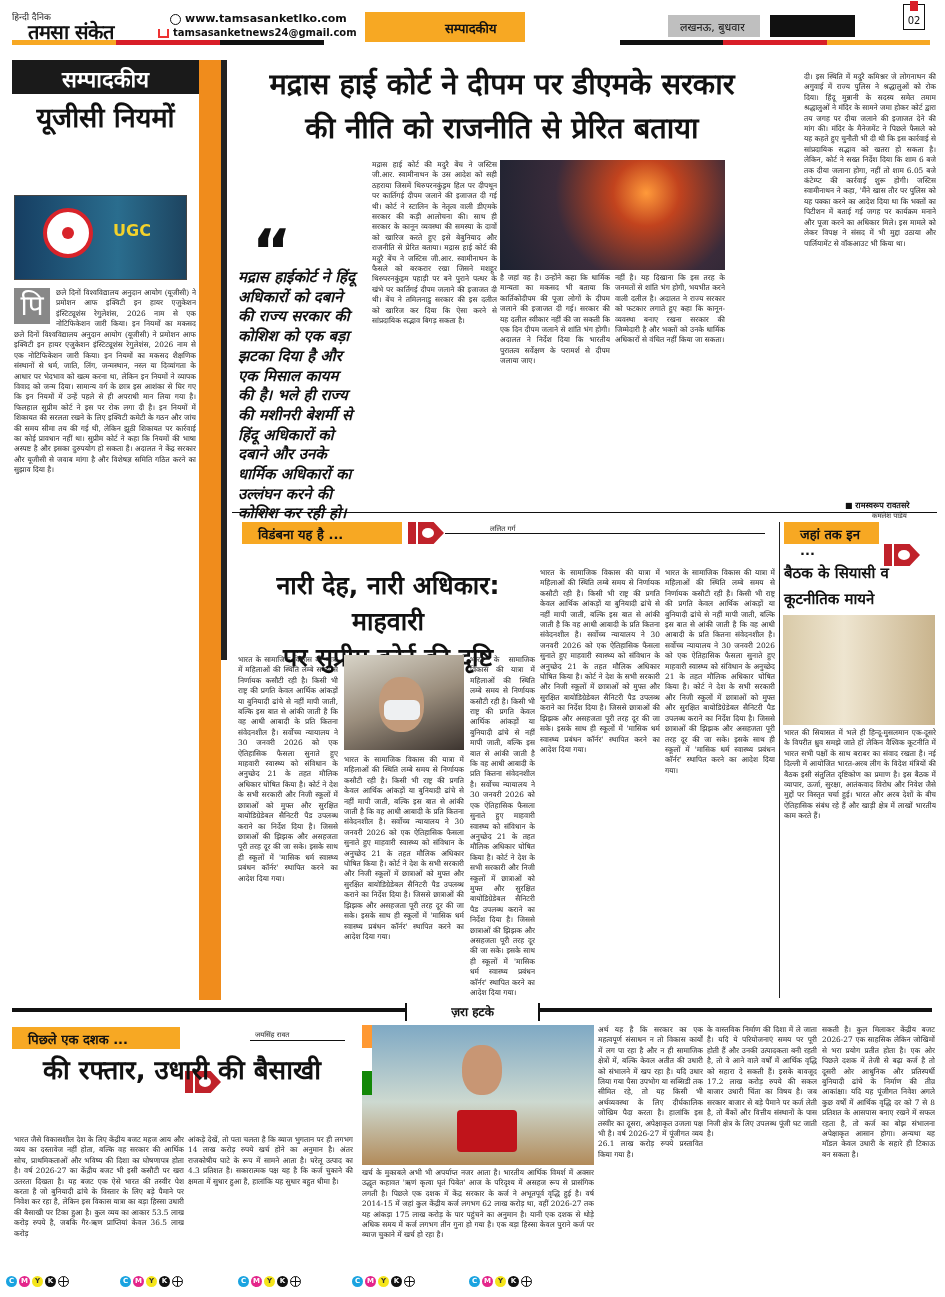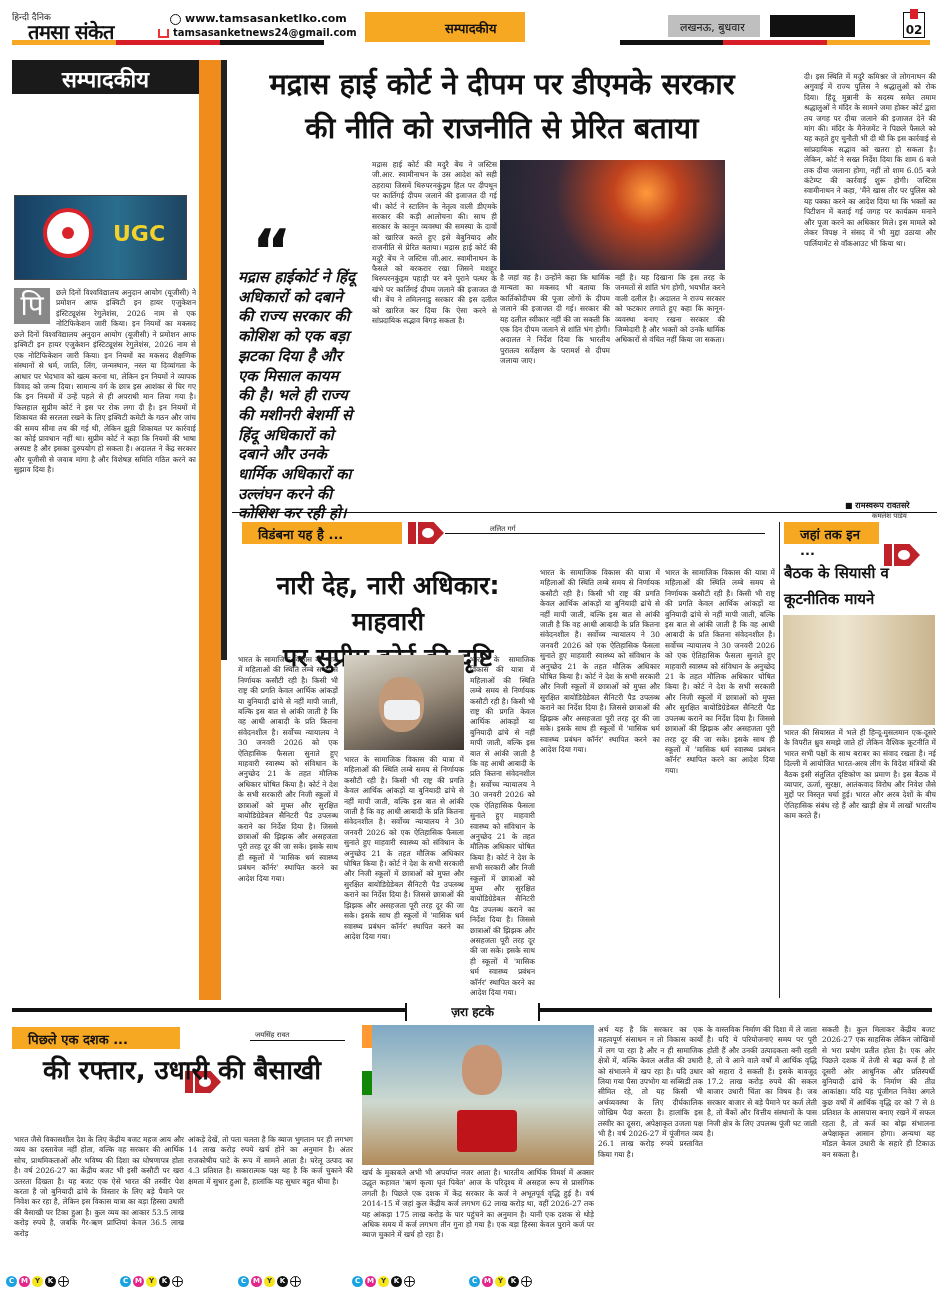--- a/index.html
+++ b/index.html
@@ -7,36 +7,36 @@
 .abs{position:absolute}
 .hdr-brand-small{left:12px;top:10px;font-size:9px;color:#222}
 .hdr-brand{left:28px;top:18px;font-size:20px;font-weight:bold;color:#111;letter-spacing:-0.5px}
 .hdr-web{left:170px;top:12px;font-size:11px;font-weight:bold;color:#111}
 .hdr-mail{left:158px;top:27px;font-size:10px;font-weight:bold;color:#111}
 .mail-icon{display:inline-block;width:11px;height:9px;border:2px solid #e33;border-top:none;margin-right:4px;vertical-align:middle;position:relative}
 .globe-icon{display:inline-block;width:11px;height:11px;border:1.5px solid #111;border-radius:50%;margin-right:4px;vertical-align:middle}
 .hdr-section{left:365px;top:12px;width:160px;height:30px;background:#f7a823;font-size:13px;text-align:left;padding:7px 0 0 80px;font-weight:bold}
 .hdr-city{left:668px;top:15px;width:92px;height:22px;background:#bfbfbf;font-size:11px;padding:4px 0 0 12px;color:#111}
 .hdr-date{left:770px;top:15px;width:85px;height:22px;background:#111;color:#fff;font-size:11px;padding:20px 0 0 6px}
-.hdr-page{left:903px;top:12px;width:22px;height:26px;border:1.5px solid #111;font-size:12px;text-align:center;padding-top:10px;font-weight:bold}
+.hdr-page{left:903px;top:4px;width:22px;height:26px;border:1.5px solid #111;font-size:10px;text-align:center;padding-top:10px;font-weight:normal}
 .hdr-page::before{content:"";position:absolute;top:-4px;left:6px;width:8px;height:10px;background:#d81e28}
 .bar{top:40px;height:5px}
 .cmyk-row{top:1276px;display:flex;gap:2px}
 .cmyk{width:11px;height:11px;border-radius:50%;font-size:7px;color:#fff;text-align:center;line-height:11px;font-weight:bold}
 .reg{width:11px;height:11px;border:1px solid #111;border-radius:50%;position:relative}
 .reg::before{content:"";position:absolute;left:4px;top:0;width:1px;height:9px;background:#111}
 .reg::after{content:"";position:absolute;top:4px;left:0;height:1px;width:9px;background:#111}
 .edit-label{left:12px;top:60px;width:187px;height:34px;background:#1a1a1a;color:#fff;font-size:22px;font-weight:bold;text-align:center;padding-top:3px}
 .side-orange{left:199px;top:60px;width:22px;height:940px;background:#f08c1c}
 .side-dark{left:221px;top:60px;width:6px;height:600px;background:#222}
 .edit-title{left:12px;top:100px;width:187px;font-size:27px;font-weight:bold;text-align:center;line-height:36px}
 .ugc-img{left:14px;top:195px;width:173px;height:85px;background:linear-gradient(90deg,#163e62,#2a6d8e 60%,#1d4460);border:1px solid #444}
 .ugc-wheel{position:absolute;left:28px;top:12px;width:50px;height:50px;border-radius:50%;border:4px solid #d8232a;background:#fff}
 .ugc-wheel::after{content:"";position:absolute;left:15px;top:15px;width:12px;height:12px;border-radius:50%;background:#d8232a}
-.ugc-text{position:absolute;left:98px;top:25px;font-size:22px;font-weight:bold;color:#f4d22a}
+.ugc-text{position:absolute;left:98px;top:25px;font-size:16px;font-weight:bold;color:#f4d22a}
 .dropcap{left:14px;top:288px;width:36px;height:36px;background:#888;color:#fff;font-size:28px;text-align:center;line-height:36px}
 .body-text{font-size:7.4px;line-height:10.4px;color:#222;text-align:justify;overflow:hidden;font-family:"DejaVu Serif",serif}
 .main-headline{left:232px;top:62px;width:540px;font-size:29px;font-weight:bold;line-height:44px;text-align:center}
 .quote-mark{left:252px;top:226px;font-size:60px;font-weight:bold;line-height:50px}
 .quote-text{left:238px;top:268px;width:120px;font-size:15px;font-weight:bold;font-style:italic;line-height:19.7px}
 .fire-img{left:500px;top:160px;width:225px;height:110px;background:radial-gradient(circle at 65% 30%,#ff9a3a 0%,#c2431e 20%,#3a2b3a 55%,#1c2230 100%)}
 .rule-h{height:1px;background:#111}
 .tagbox{height:22px;background:#f7a823;font-size:13px;font-weight:bold;padding:3px 0 0 16px}
 .pen{width:36px;height:22px;position:relative}
 .pen .p1{position:absolute;left:0;top:0;width:8px;height:22px;background:#c0222a}
@@ -73,20 +73,21 @@
 <div class="abs bar" style="left:116px;width:104px;background:#d81e28"></div>
 <div class="abs bar" style="left:220px;width:104px;background:#111"></div>
 <div class="abs bar" style="left:620px;width:103px;background:#111"></div>
 <div class="abs bar" style="left:723px;width:104px;background:#d81e28"></div>
 <div class="abs bar" style="left:827px;width:103px;background:#f7a823"></div>
 
 <div class="abs edit-label">सम्पादकीय</div>
 <div class="abs side-orange"></div>
 <div class="abs side-dark"></div>
 <div class="abs edit-title">
+  <div>यूजीसी नियमों</div>
 </div>
 <div class="abs ugc-img">
   <div class="ugc-wheel"></div>
   <div class="ugc-text">UGC</div>
 </div>
 <div class="abs dropcap">पि</div>
 <div class="abs body-text" style="left:56px;top:288px;width:140px;height:42px">छले दिनों विश्वविद्यालय अनुदान आयोग (यूजीसी) ने प्रमोशन आफ इक्विटी इन हायर एजुकेशन इंस्टिट्यूशंस रेगुलेशंस, 2026 नाम से एक नोटिफिकेशन जारी किया। इन नियमों का मकसद शैक्षणिक संस्थानों से धर्म, जाति, लिंग, जन्मस्थान, नस्ल या दिव्यांगता के आधार पर भेदभाव को खत्म करना था, लेकिन इन नियमों ने व्यापक विवाद को जन्म दिया। सामान्य वर्ग के छात्र इस आशंका से घिर गए कि इन नियमों में उन्हें पहले से ही अपराधी मान लिया गया है। फिलहाल सुप्रीम कोर्ट ने इस पर रोक लगा दी है। इन नियमों में शिकायत की सरलता रखने के लिए इक्विटी कमेटी के गठन और जांच की समय सीमा तय की गई थी, लेकिन झूठी शिकायत पर कार्रवाई का कोई प्रावधान नहीं था। सुप्रीम कोर्ट ने कहा कि नियमों की भाषा अस्पष्ट है और इसका दुरुपयोग हो सकता है। अदालत ने केंद्र सरकार और यूजीसी से जवाब मांगा है और विशेषज्ञ समिति गठित करने का सुझाव दिया है।</div>
 <div class="abs body-text" style="left:14px;top:330px;width:182px;height:665px">छले दिनों विश्वविद्यालय अनुदान आयोग (यूजीसी) ने प्रमोशन आफ इक्विटी इन हायर एजुकेशन इंस्टिट्यूशंस रेगुलेशंस, 2026 नाम से एक नोटिफिकेशन जारी किया। इन नियमों का मकसद शैक्षणिक संस्थानों से धर्म, जाति, लिंग, जन्मस्थान, नस्ल या दिव्यांगता के आधार पर भेदभाव को खत्म करना था, लेकिन इन नियमों ने व्यापक विवाद को जन्म दिया। सामान्य वर्ग के छात्र इस आशंका से घिर गए कि इन नियमों में उन्हें पहले से ही अपराधी मान लिया गया है। फिलहाल सुप्रीम कोर्ट ने इस पर रोक लगा दी है। इन नियमों में शिकायत की सरलता रखने के लिए इक्विटी कमेटी के गठन और जांच की समय सीमा तय की गई थी, लेकिन झूठी शिकायत पर कार्रवाई का कोई प्रावधान नहीं था। सुप्रीम कोर्ट ने कहा कि नियमों की भाषा अस्पष्ट है और इसका दुरुपयोग हो सकता है। अदालत ने केंद्र सरकार और यूजीसी से जवाब मांगा है और विशेषज्ञ समिति गठित करने का सुझाव दिया है।</div>
 
 <div class="abs main-headline">

